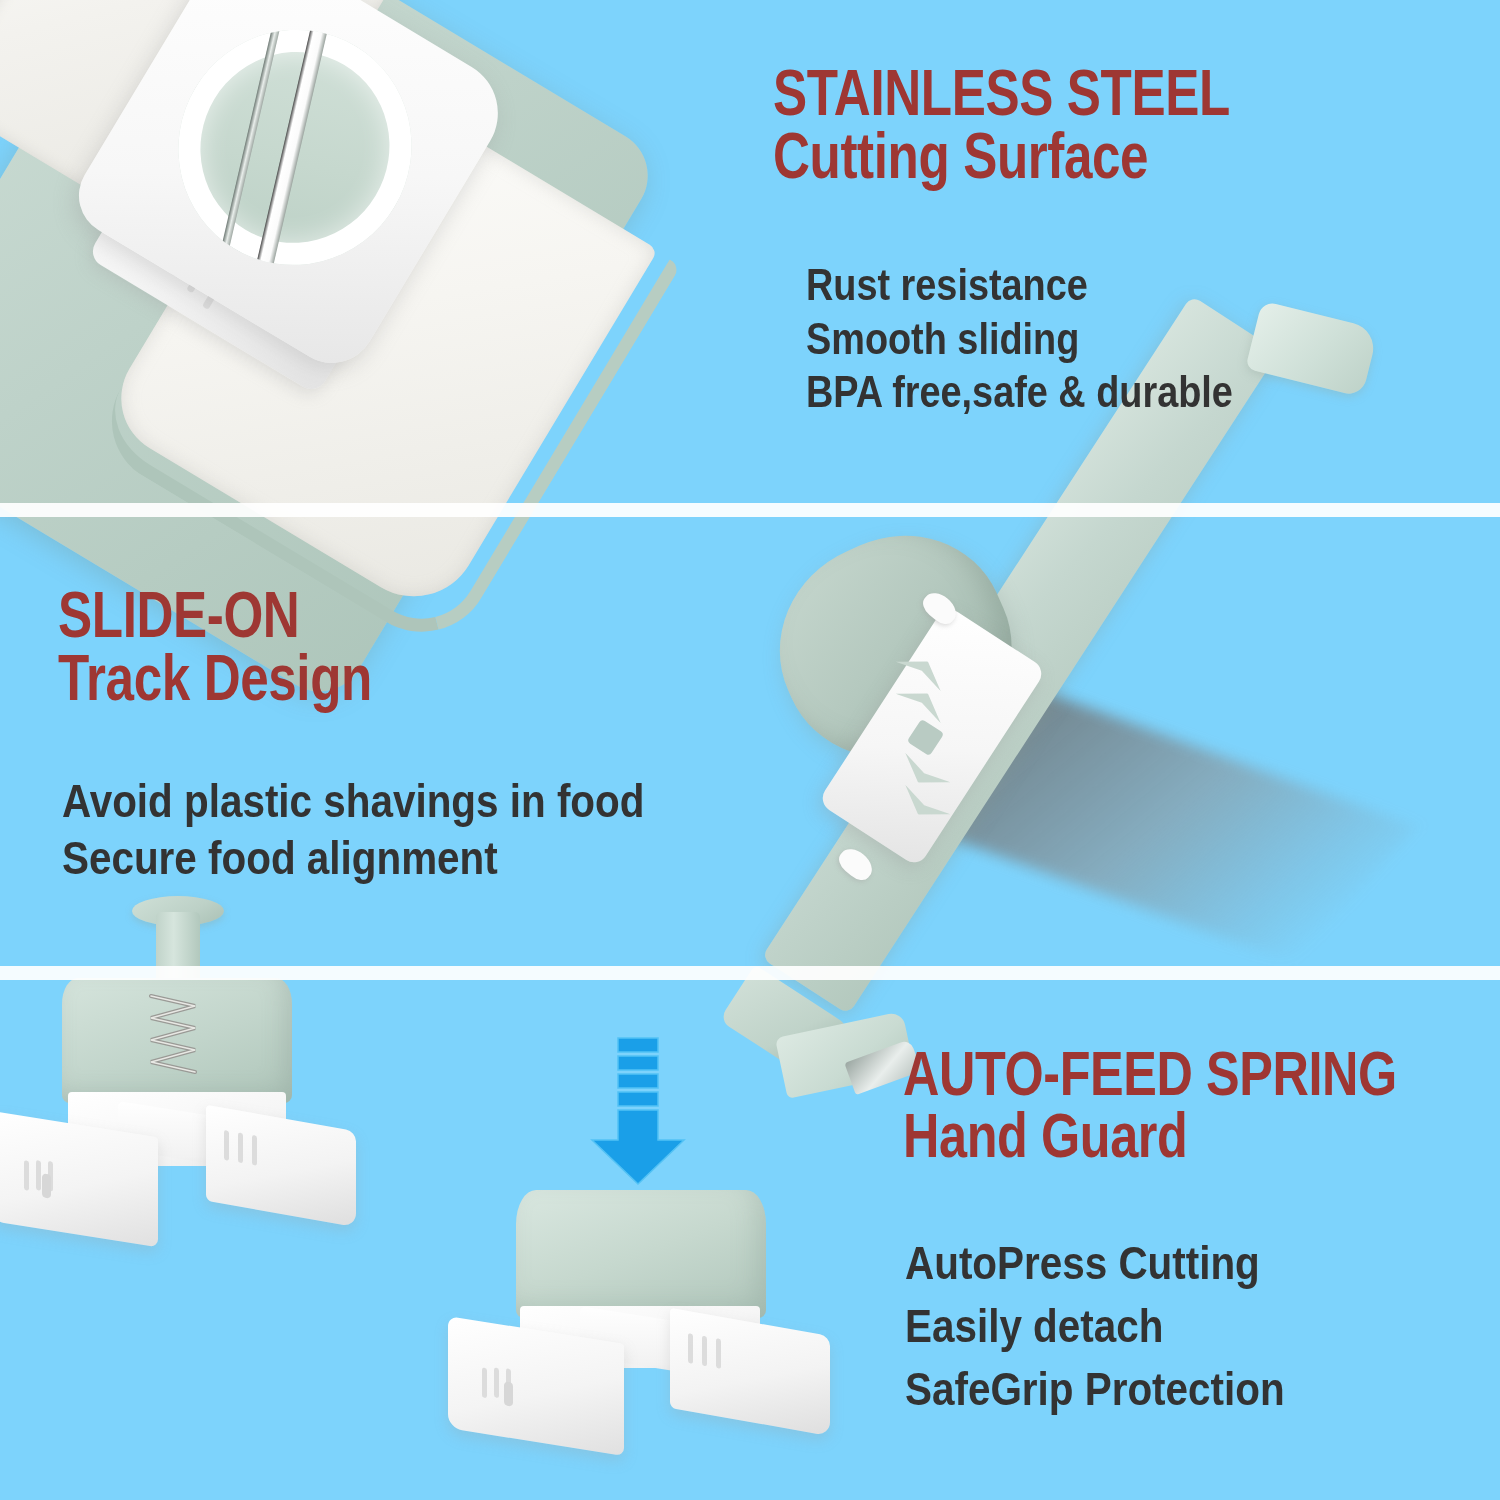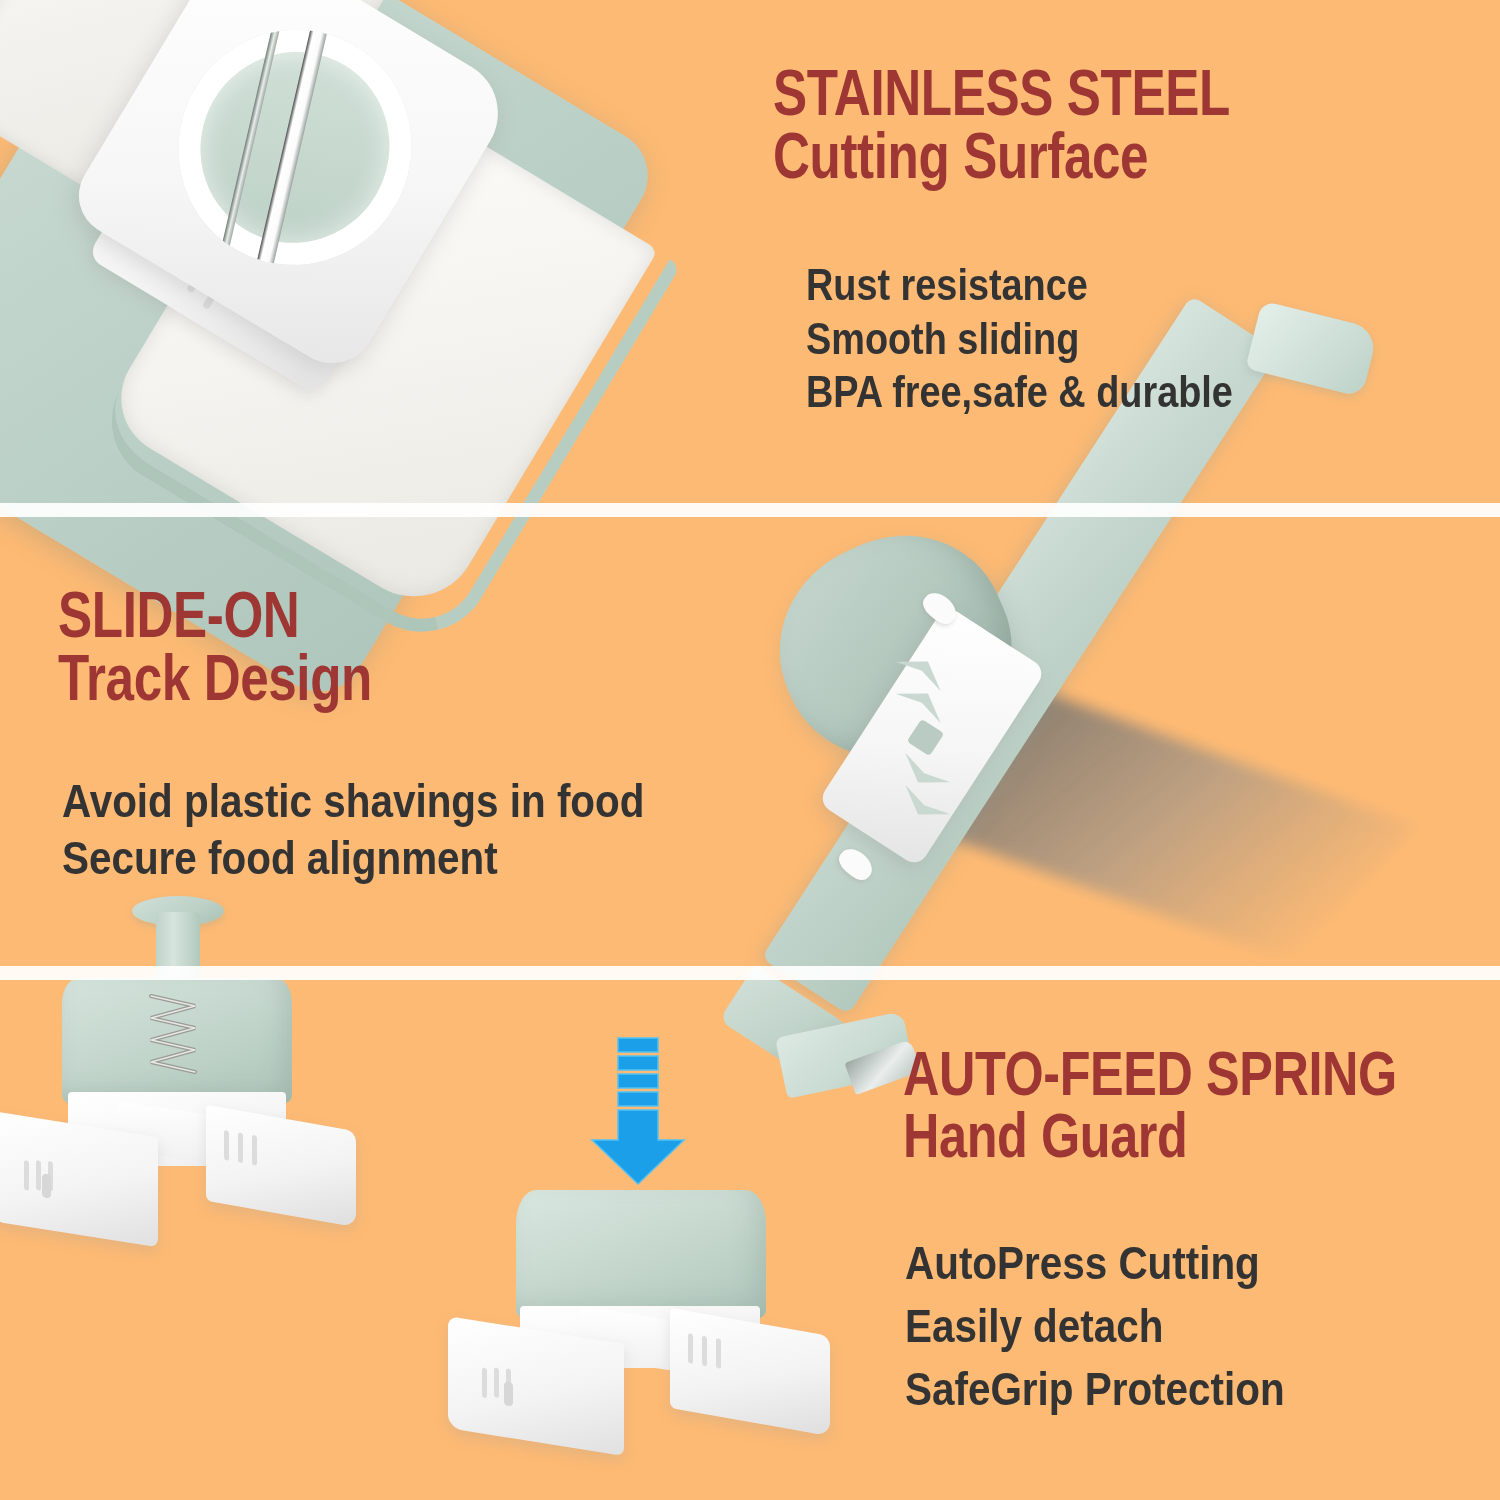--- a/index.html
+++ b/index.html
@@ -6,21 +6,21 @@
     margin: 0; padding: 0;
     background: #ffffff;
   }
   body {
     font-family: "Liberation Sans", sans-serif;
   }
   #stage {
     position: relative;
     width: 1500px;
     height: 1500px;
-    background: #fdba74;
+    background: #7dd3fc;
     overflow: hidden;
   }
 
   
   .divider {
     position: absolute;
     left: 0;
     width: 1500px;
     height: 14px;
     background: #ffffff;

